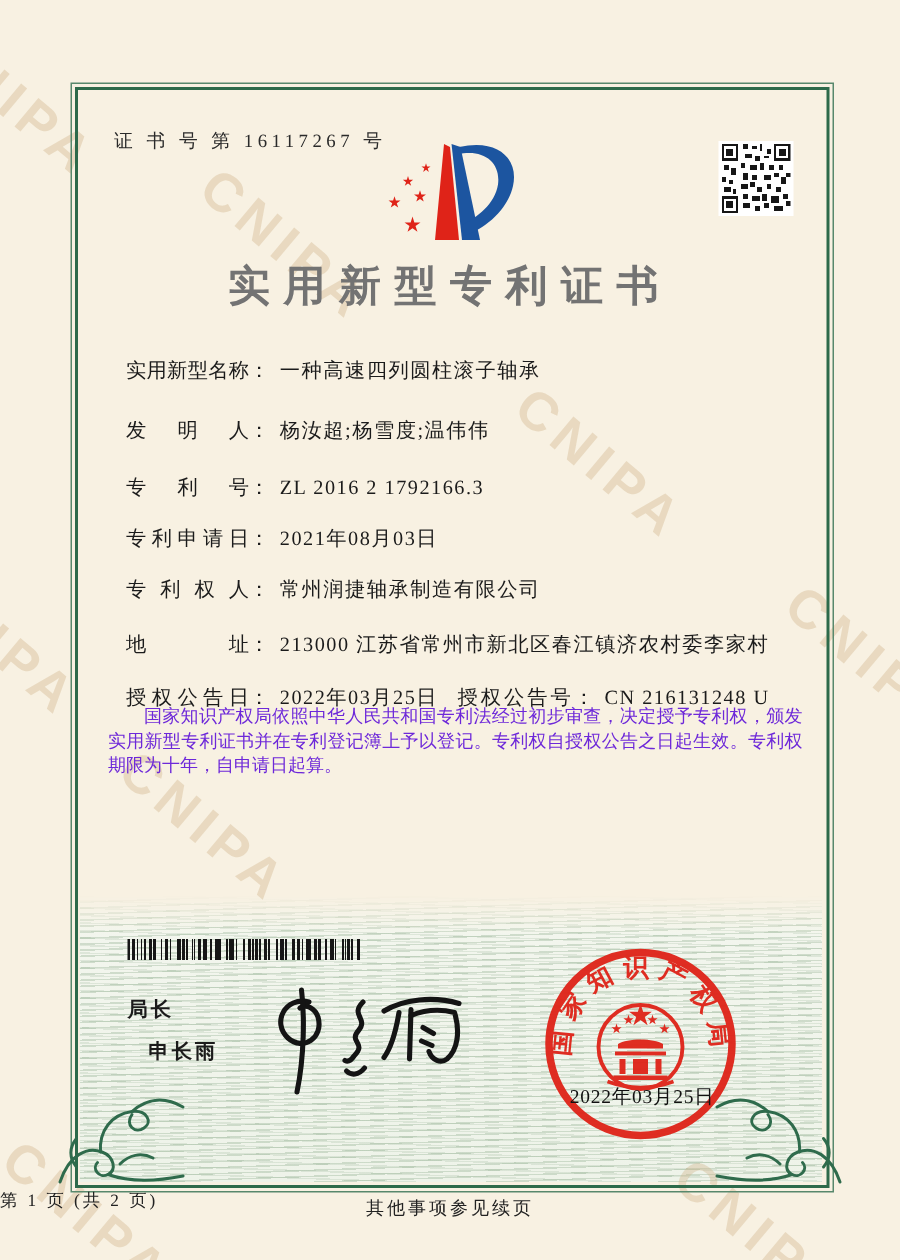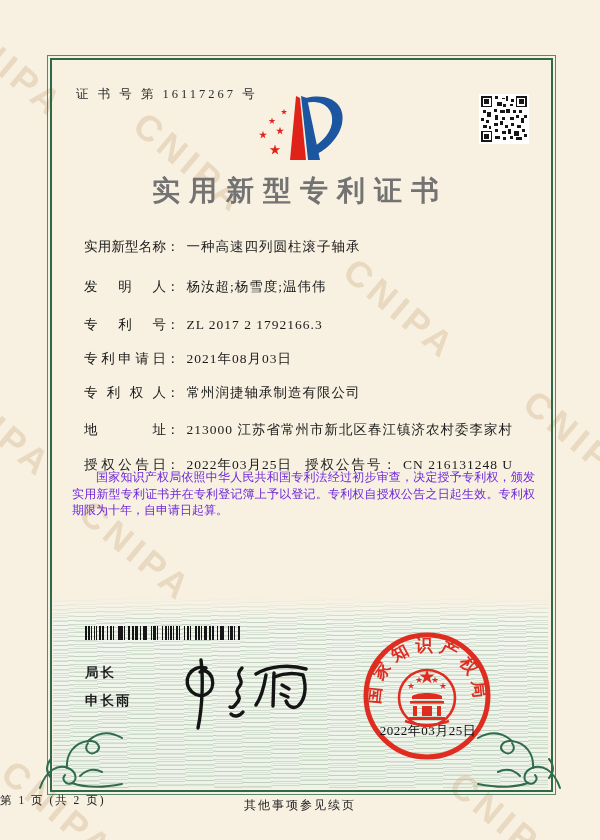--- a/index.html
+++ b/index.html
@@ -58,21 +58,21 @@
   .paras p{margin:0;text-indent:2em;}
   
   .barcode{
     position:absolute;left:85px;top:626px;width:156px;height:14px;z-index:4;
     background:
       repeating-linear-gradient(90deg,#161616 0 1px,transparent 1px 3px,#161616 3px 5px,transparent 5px 6px,#161616 6px 7px,transparent 7px 11px),
       repeating-linear-gradient(90deg,#161616 0 2px,transparent 2px 9px,#161616 9px 10px,transparent 10px 17px);
   }
   .sig-title{position:absolute;left:85px;top:664px;z-index:4;font-size:13.5px;font-weight:700;letter-spacing:2px;
     font-family:Liberation Mono, monospace;}
-  .sig-name{position:absolute;left:85px;top:692px;z-index:4;font-size:13.5px;font-weight:700;letter-spacing:2px;
+  .sig-name{position:absolute;left:99px;top:692px;z-index:4;font-size:13.5px;font-weight:700;letter-spacing:2px;
     font-family:"Liberation Sans","DejaVu Sans",sans-serif;text-align:center;}
   .signature{position:absolute;left:176px;top:632px;width:138px;height:108px;z-index:4;}
   .seal{position:absolute;left:360px;top:629px;width:134px;height:134px;z-index:4;opacity:.95;}
   .sealdate{position:absolute;left:366px;top:722px;width:124px;z-index:5;text-align:center;font-size:13px;color:#111;letter-spacing:.5px;white-space:nowrap;}
   .pageinfo{position:absolute;left:0;top:763px;width:100%;z-index:4;font-size:11.5px;letter-spacing:2px;color:#222;margin-top:30px;}
   .note{position:absolute;left:0;top:797px;width:100%;z-index:4;text-align:center;font-size:12px;letter-spacing:2px;color:#222;}
 </style>
 </head>
 <body>
 
@@ -181,21 +181,21 @@
 
   <div class="title">实用新型专利证书</div>
 
   <div class="row" style="top:238px;">
     <span class="flabel">实用新型名称</span><span class="colon">：</span><span class="fvalue">一种高速四列圆柱滚子轴承</span>
   </div>
   <div class="row" style="top:278px;">
     <span class="flabel">发明人</span><span class="colon">：</span><span class="fvalue">杨汝超;杨雪度;温伟伟</span>
   </div>
   <div class="row" style="top:316px;">
-    <span class="flabel">专利号</span><span class="colon">：</span><span class="fvalue">ZL 2017 2 1792166.3</span>
+    <span class="flabel">专利号</span><span class="colon">：</span><span class="fvalue">ZL 2016 2 1792166.3</span>
   </div>
   <div class="row" style="top:350px;">
     <span class="flabel">专利申请日</span><span class="colon">：</span><span class="fvalue">2021年08月03日</span>
   </div>
   <div class="row" style="top:384px;">
     <span class="flabel">专利权人</span><span class="colon">：</span><span class="fvalue">常州润捷轴承制造有限公司</span>
   </div>
   <div class="row" style="top:421px;">
     <span class="flabel">地址</span><span class="colon">：</span><span class="fvalue">213000 江苏省常州市新北区春江镇济农村委李家村</span>
   </div>

